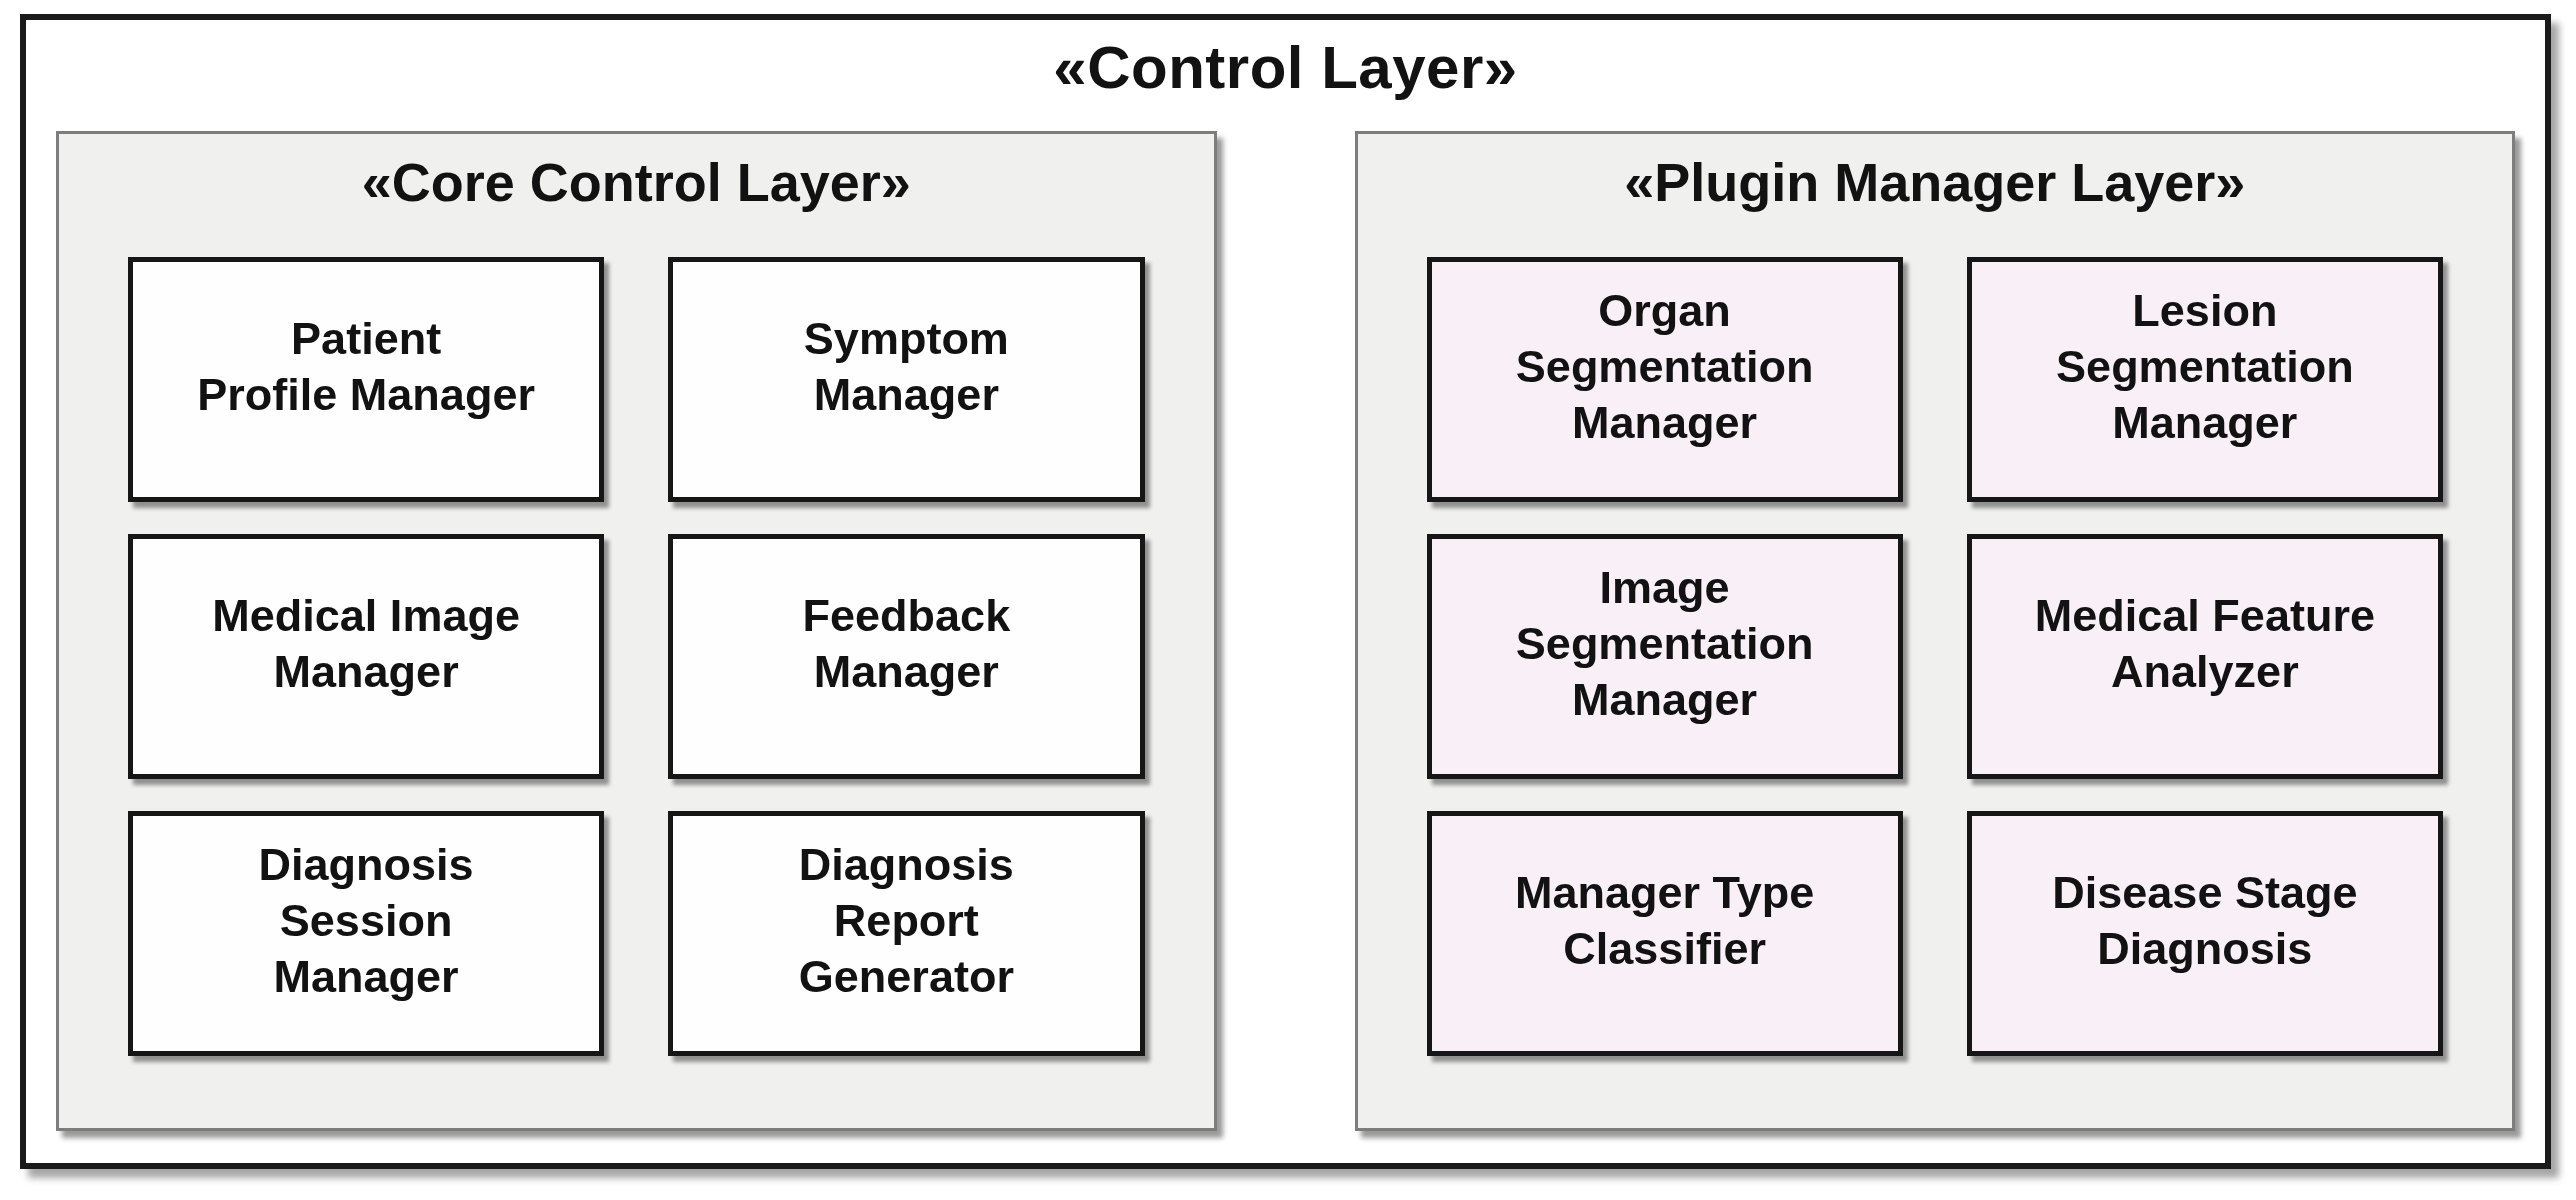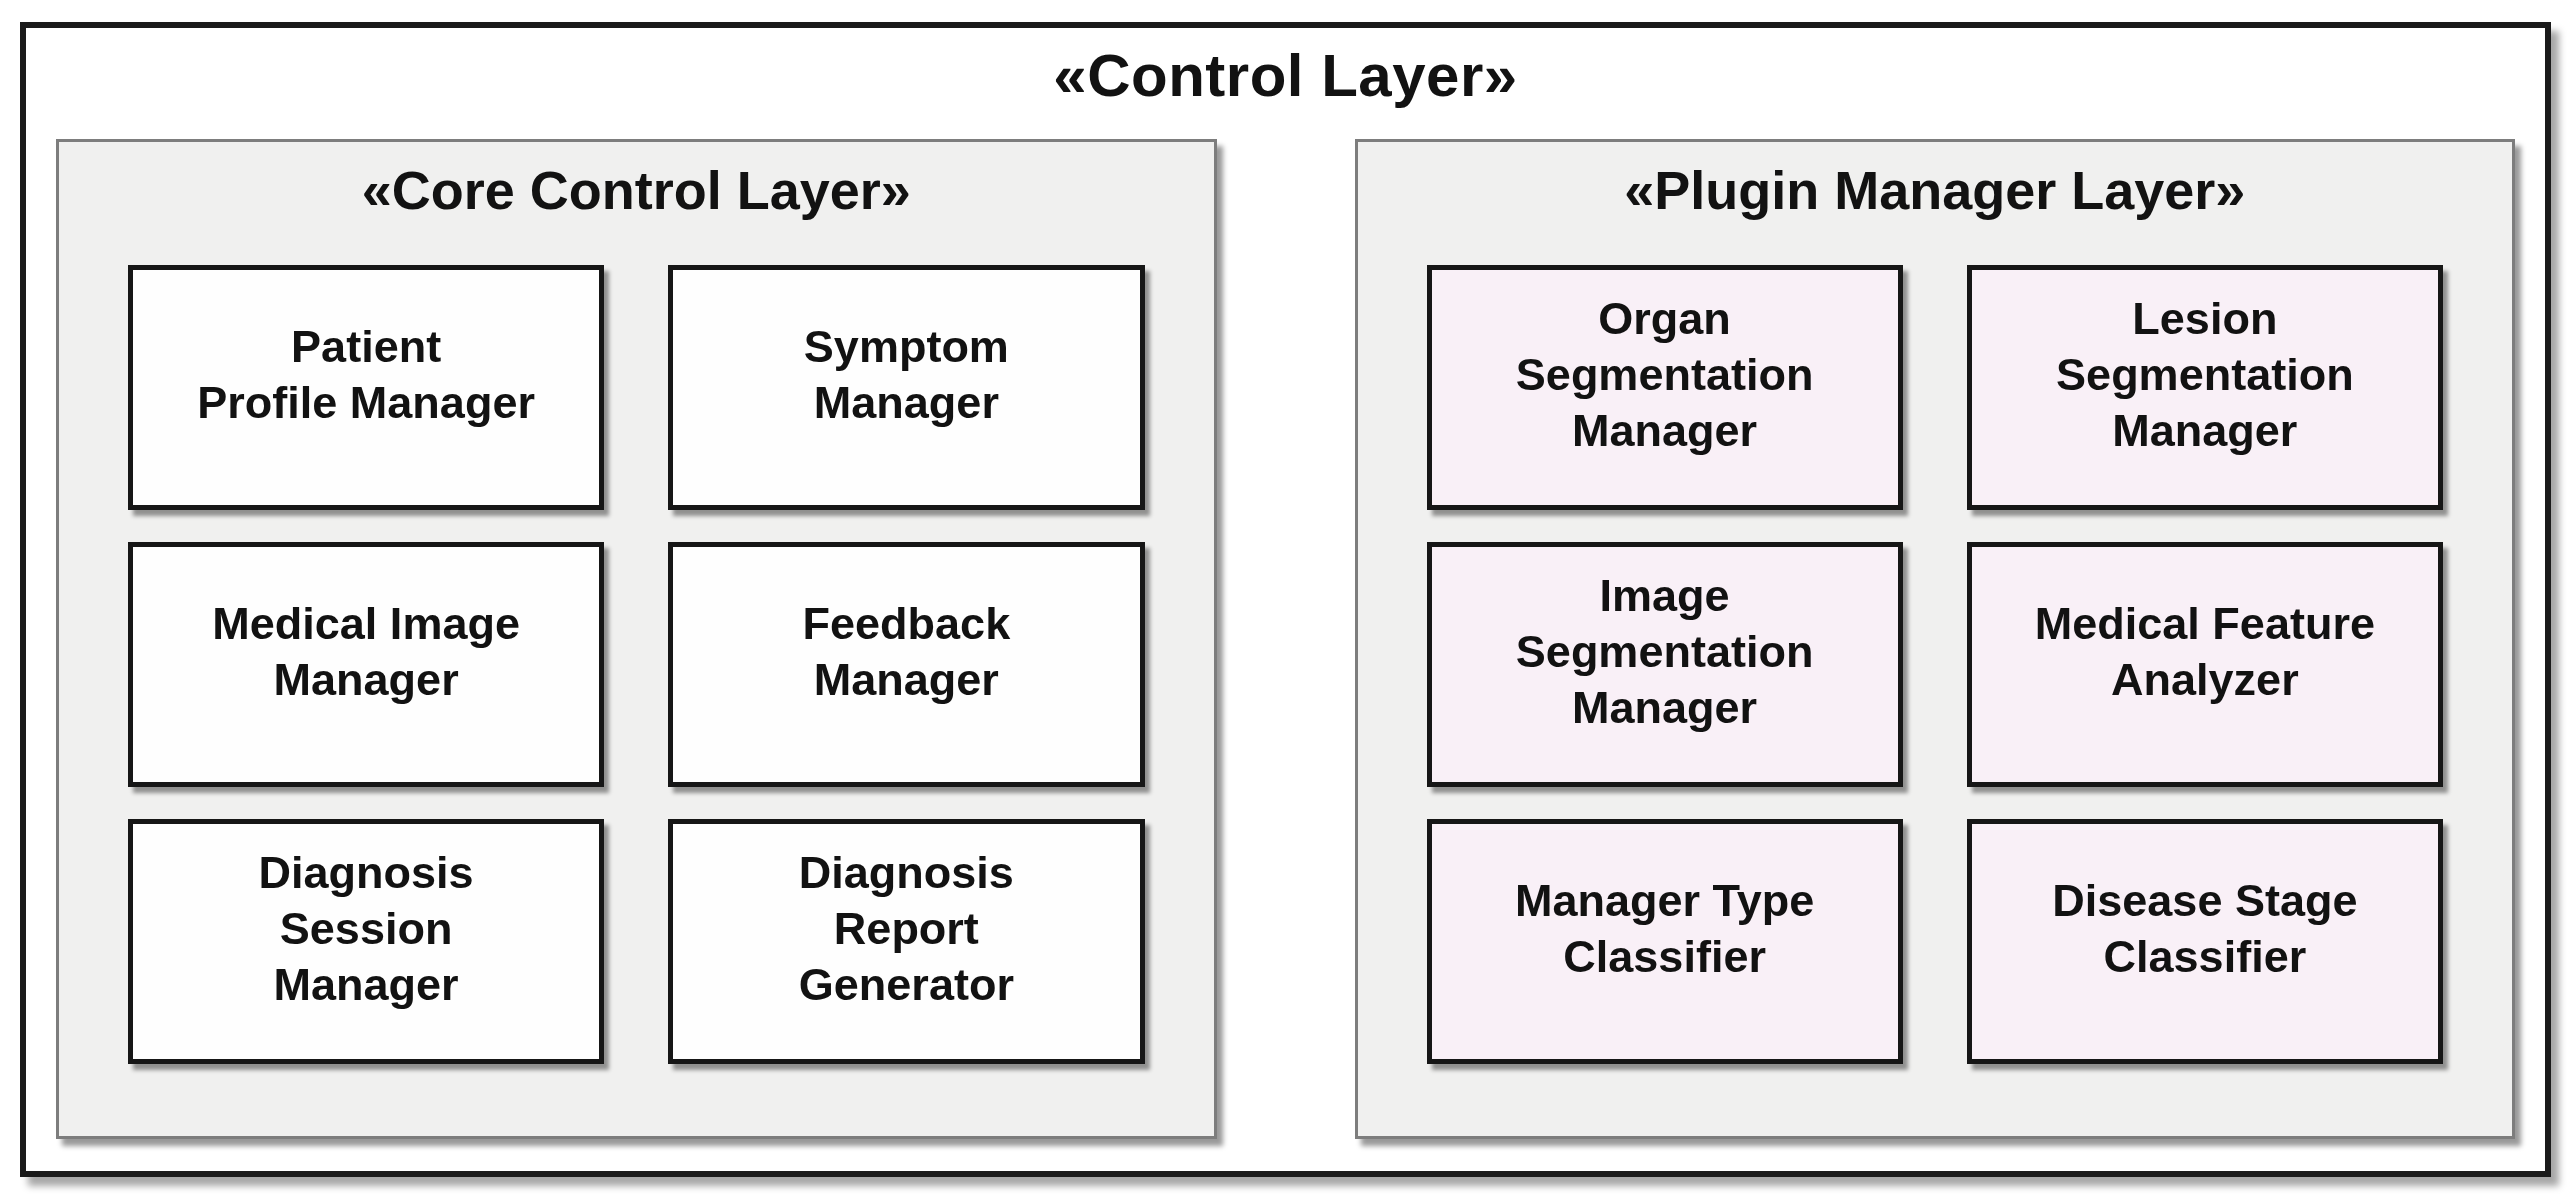--- a/index.html
+++ b/index.html
@@ -18,21 +18,21 @@
     font-family: "Liberation Sans", "DejaVu Sans", sans-serif;
     color: var(--text);
   }
   .stage {
     position: relative;
     width: 2576px; height: 1200px;
     overflow: hidden;
   }
   .outer-box {
     position: absolute;
-    left: 20px; top: 22px;
+    left: 20px; top: 14px;
     width: 2531px; height: 1155px;
     background: #ffffff;
     border: 6px solid var(--outer-border);
     box-shadow: 8px 9px 7px rgba(0,0,0,0.35);
     padding: 12px 30px 0 30px;
   }
   .outer-title {
     text-align: center;
     font-size: 60px;
     font-weight: 700;
@@ -122,20 +122,20 @@
 Segmentation
 Manager</div>
           <div class="component-box">Image
 Segmentation
 Manager</div>
           <div class="component-box">Medical Feature
 Analyzer</div>
           <div class="component-box">Manager Type
 Classifier</div>
           <div class="component-box">Disease Stage
-Classifier</div>
+Diagnosis</div>
         </div>
       </section>
 
     </div>
   </div>
 </div>
 
 
 </body></html>

